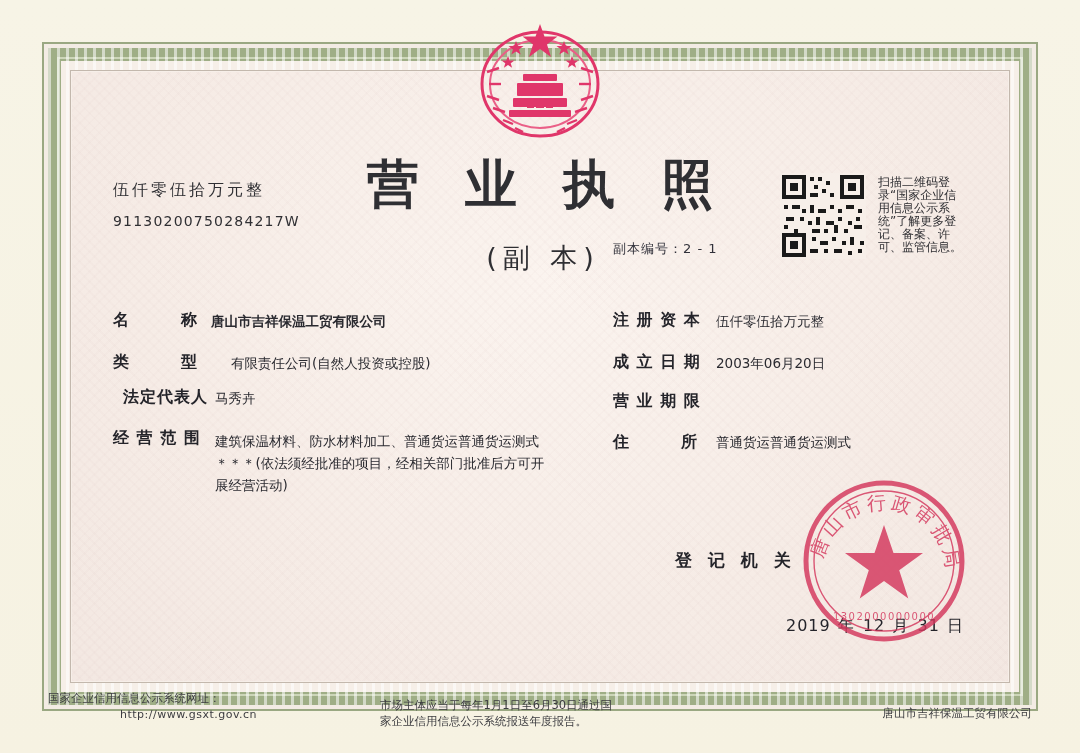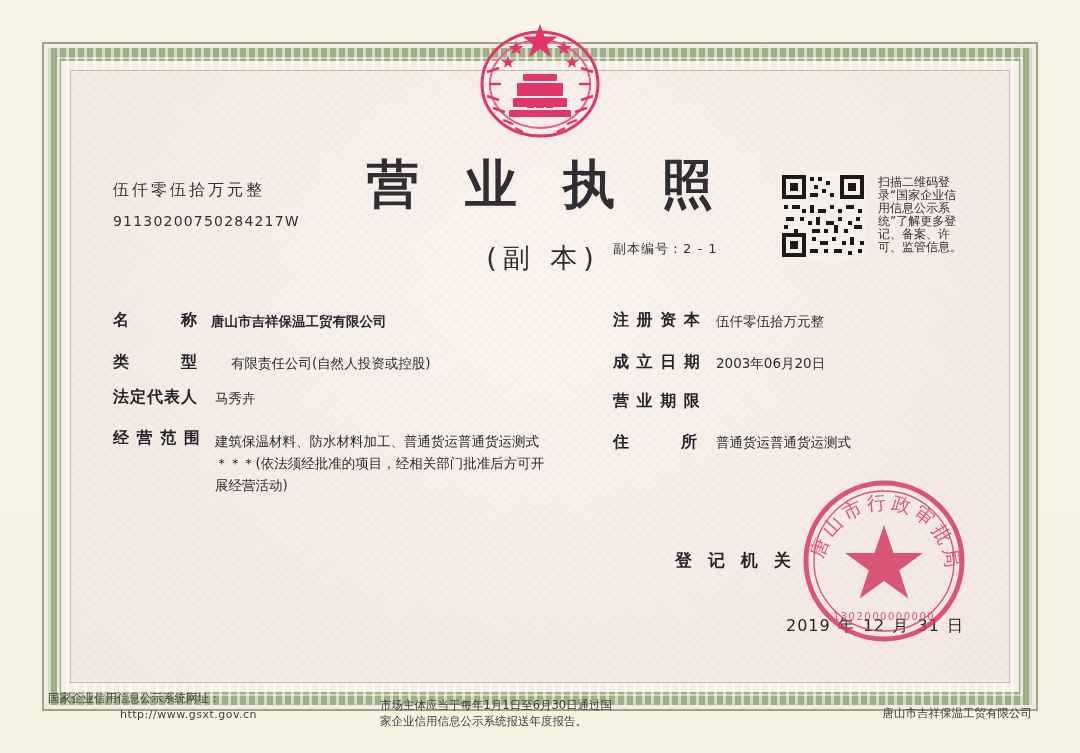--- a/index.html
+++ b/index.html
@@ -255,21 +255,21 @@
     </svg>
   </div>
   <div class="qr-note">扫描二维码登录“国家企业信用信息公示系统”了解更多登记、备案、许可、监管信息。</div>
 
   <div class="field-label" style="left:113px;top:310px;">名　　　称</div>
   <div class="field-value" style="left:211px;top:313px;font-weight:bold;">唐山市吉祥保温工贸有限公司</div>
 
   <div class="field-label" style="left:113px;top:352px;">类　　　型</div>
   <div class="field-value" style="left:215px;top:355px;margin-left:16px;">有限责任公司(自然人投资或控股)</div>
 
-  <div class="field-label" style="left:113px;top:387px;">法定代表人</div>
+  <div class="field-label" style="left:123px;top:387px;">法定代表人</div>
   <div class="field-value" style="left:215px;top:390px;">马秀卉</div>
 
   <div class="field-label" style="left:113px;top:428px;">经 营 范 围</div>
   <div class="field-value wrap" style="left:215px;top:430px;">建筑保温材料、防水材料加工、普通货运普通货运测式＊＊＊(依法须经批准的项目，经相关部门批准后方可开展经营活动)</div>
 
   <div class="field-label" style="left:613px;top:310px;">注 册 资 本</div>
   <div class="field-value" style="left:716px;top:313px;">伍仟零伍拾万元整</div>
 
   <div class="field-label" style="left:613px;top:352px;">成 立 日 期</div>
   <div class="field-value" style="left:716px;top:355px;">2003年06月20日</div>

